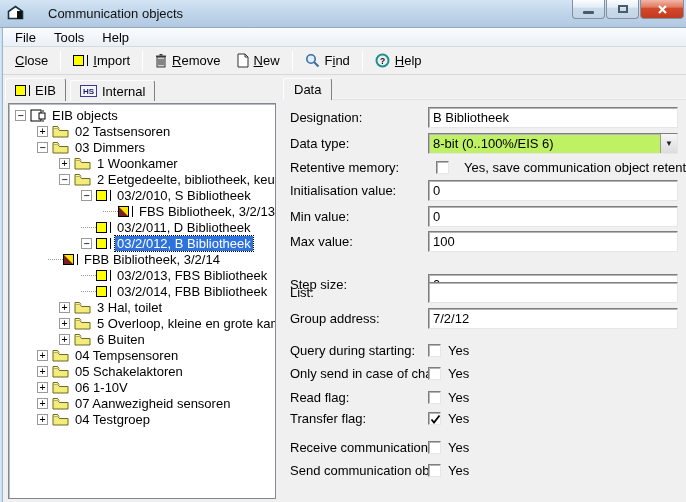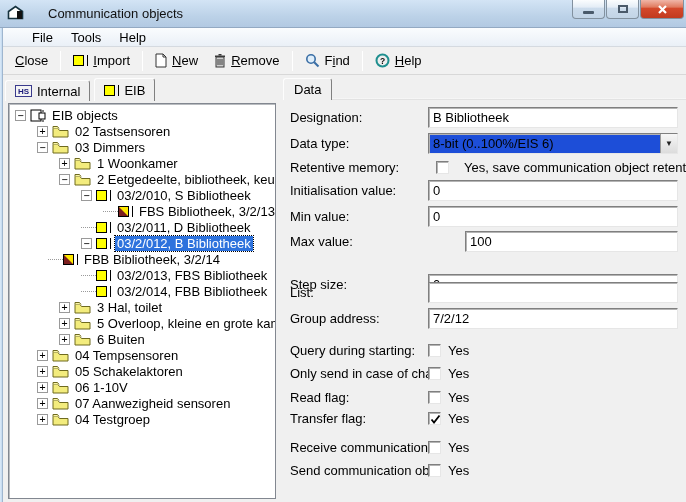--- a/index.html
+++ b/index.html
@@ -28,21 +28,21 @@
   .glyph-min{width:11px;height:3px;background:#4a5a6a;margin-top:6px;border-radius:1px;}
   .glyph-max{width:10px;height:8px;border:2px solid #4a5a6a;background:transparent;}
   
   .left-edge{position:absolute;top:28px;left:0;width:3px;bottom:0;
     background:linear-gradient(90deg,#dcebf9,#c2d8ee);border-right:1px solid #9fb6cf;}
   
   .body{position:absolute;top:28px;left:3px;right:0;bottom:0;background:#f0f0f0;}
   .menubar{
     position:absolute;top:0;left:0;right:0;height:19px;
     background:linear-gradient(#fafcfe,#eaf0f7);
-    border-bottom:1px solid #d5dae0;display:flex;align-items:center;padding-left:20px;
+    border-bottom:1px solid #d5dae0;display:flex;align-items:center;padding-left:3px;
   }
   .menu-item{padding:2px 9px;}
   .toolbar{
     position:absolute;top:19px;left:0;right:0;height:28px;
     background:#f1f1f1;border-bottom:1px solid #d8d8d8;
     display:flex;align-items:center;padding-left:4px;
   }
   .tb-btn{display:flex;align-items:center;gap:5px;padding:4px 7px;border:1px solid transparent;}
   .tb-sep{width:1px;height:20px;background:#c8c8c8;border-right:1px solid #fff;margin:0 4px;}
   .u{text-decoration:underline;}
@@ -86,21 +86,21 @@
     background:#f0f0f0;border:1px solid #808080;border-bottom:none;
     border-top-color:#fdfdfd;border-left-color:#fdfdfd;border-radius:3px 3px 0 0;
   }
   .form-row{position:absolute;left:287px;right:8px;display:flex;align-items:center;}
   .form-row .flabel{width:138px;flex:none;overflow:hidden;white-space:nowrap;}
   .textbox{
     flex:1;height:21px;background:#fff;padding:2px 4px;
     border:1px solid #7f7f7f;border-right-color:#e6e6e6;border-bottom-color:#e6e6e6;
     box-shadow:inset 1px 1px 0 #b4b4b4;white-space:nowrap;overflow:hidden;
   }
-  .combo{flex:1;height:21px;background:#1d4ed8;display:flex;
+  .combo{flex:1;height:21px;background:#bef264;display:flex;
     border:1px solid #7f7f7f;border-right-color:#e6e6e6;border-bottom-color:#e6e6e6;
     box-shadow:inset 1px 1px 0 #b4b4b4;}
   .combo .cval{flex:1;padding:2px 4px;white-space:nowrap;overflow:hidden;}
   .combo .cbtn{width:17px;flex:none;background:linear-gradient(#f6f6f6,#dcdcdc);
     border-left:1px solid #9a9a9a;display:flex;align-items:center;justify-content:center;
     font-size:8px;color:#222;}
   .checkbox{width:13px;height:13px;background:#fff;flex:none;position:relative;
     border:1px solid #7f7f7f;border-right-color:#e6e6e6;border-bottom-color:#e6e6e6;
     box-shadow:inset 1px 1px 0 #b4b4b4;}
   .checkbox svg{position:absolute;left:0px;top:0px;}
@@ -151,37 +151,37 @@
           <span class="tree-icon">
             <span class="ic-eib"></span>
             <span class="ic-bar"></span>
           </span>
           <span><span class="u">I</span>mport</span>
         </div>
         <div class="tb-sep"></div>
         <div class="tb-btn">
           <span class="tree-icon">
             <svg width="12" height="15" viewBox="0 0 12 15">
-              <path d="M1 1 h7 l3 3 v10 h-10 z" fill="#fff" stroke="#333"></path>
-              <path d="M8 1 v3 h3" fill="none" stroke="#333"></path>
-            </svg>
-          </span>
-          <span><span class="u">N</span>ew</span>
-        </div>
-        <div class="tb-btn">
-          <span class="tree-icon">
-            <svg width="12" height="15" viewBox="0 0 12 15">
               <rect x="2" y="4" width="8" height="10" fill="#cfcfcf" stroke="#3a3a3a"></rect>
               <rect x="1" y="2.5" width="10" height="1.5" fill="#3a3a3a"></rect>
               <rect x="4.5" y="1" width="3" height="1.5" fill="#3a3a3a"></rect>
               <path d="M4 6 V12 M6 6 V12 M8 6 V12" stroke="#3a3a3a"></path>
             </svg>
           </span>
           <span><span class="u">R</span>emove</span>
         </div>
+        <div class="tb-btn">
+          <span class="tree-icon">
+            <svg width="12" height="15" viewBox="0 0 12 15">
+              <path d="M1 1 h7 l3 3 v10 h-10 z" fill="#fff" stroke="#333"></path>
+              <path d="M8 1 v3 h3" fill="none" stroke="#333"></path>
+            </svg>
+          </span>
+          <span><span class="u">N</span>ew</span>
+        </div>
         <div class="tb-sep"></div>
         <div class="tb-btn">
           <span class="tree-icon">
             <svg width="15" height="15" viewBox="0 0 15 15">
               <circle cx="6" cy="6" r="4.2" fill="#dfeefa" stroke="#3a6ea5" stroke-width="1.6"></circle>
               <path d="M9.2 9.2 L13.5 13.5" stroke="#3a6ea5" stroke-width="2"></path>
             </svg>
           </span>
           <span>F<span class="u">i</span>nd</span>
         </div>
@@ -191,30 +191,30 @@
             <svg width="15" height="15" viewBox="0 0 15 15">
               <circle cx="7.5" cy="7.5" r="6" fill="#eee" stroke="#1f8f8f" stroke-width="2"></circle>
               <text x="7.5" y="10.5" font-size="8.5" font-weight="bold" text-anchor="middle" fill="#111" font-family="Liberation Sans, sans-serif">?</text>
             </svg>
           </span>
           <span><span class="u">H</span>elp</span>
         </div>
       </div>
 
     <div class="tabs-left" id="tabsLeft">
+        <div class="tab active">
+          <span class="tree-icon">
+            <span class="ic-eib"></span>
+            <span class="ic-bar"></span>
+          </span>
+          <span>EIB</span>
+        </div>
         <div class="tab">
           <span class="ic-hs">HS</span>
           <span>Internal</span>
-        </div>
-        <div class="tab active">
-          <span class="tree-icon">
-            <span class="ic-eib"></span>
-            <span class="ic-bar"></span>
-          </span>
-          <span>EIB</span>
         </div>
       </div>
 
     <div class="tree" id="tree">
         <div class="tree-row" style="padding-left: 6px;">
           <span class="expander">−</span>
           <span class="tree-icon">
             <svg width="16" height="13" viewBox="0 0 16 13">
               <rect x="1" y="1" width="10" height="11" fill="#fff" stroke="#000"></rect>
               <rect x="9" y="4" width="6" height="6" fill="#fff" stroke="#000"></rect>
@@ -422,21 +422,21 @@
           <span class="cb-caption">Yes, save communication object retentively.</span>
         </div>
         <div class="form-row" style="top: 152px; height: 21px; justify-content: flex-end;">
           <div class="flabel">Initialisation value:</div>
           <div class="textbox">0</div>
         </div>
         <div class="form-row" style="top: 178px; height: 21px;">
           <div class="flabel">Min value:</div>
           <div class="textbox">0</div>
         </div>
-        <div class="form-row" style="top: 203px; height: 21px; gap: 37px;">
+        <div class="form-row" style="top: 203px; height: 21px;">
           <div class="flabel">Max value:</div>
           <div class="textbox">100</div>
         </div>
         <div class="form-row" style="top: 246px; height: 21px;">
           <div class="flabel">Step size:</div>
           <div class="textbox">0</div>
         </div>
         <div class="form-row" style="top: 254px; height: 21px;">
           <div class="flabel">List:</div>
           <div class="textbox"></div>

